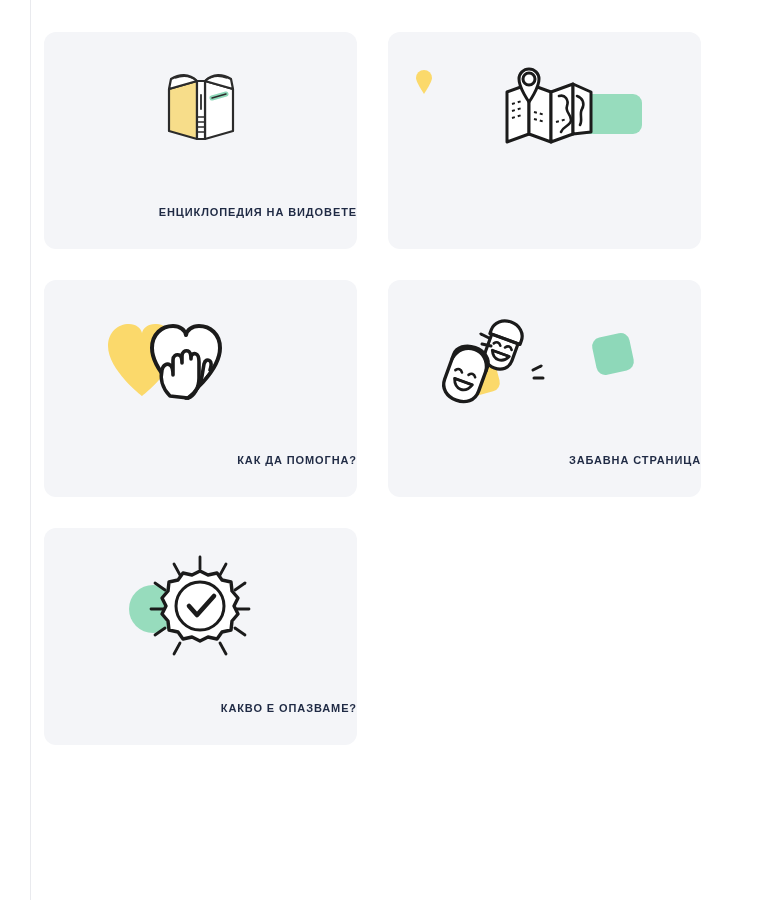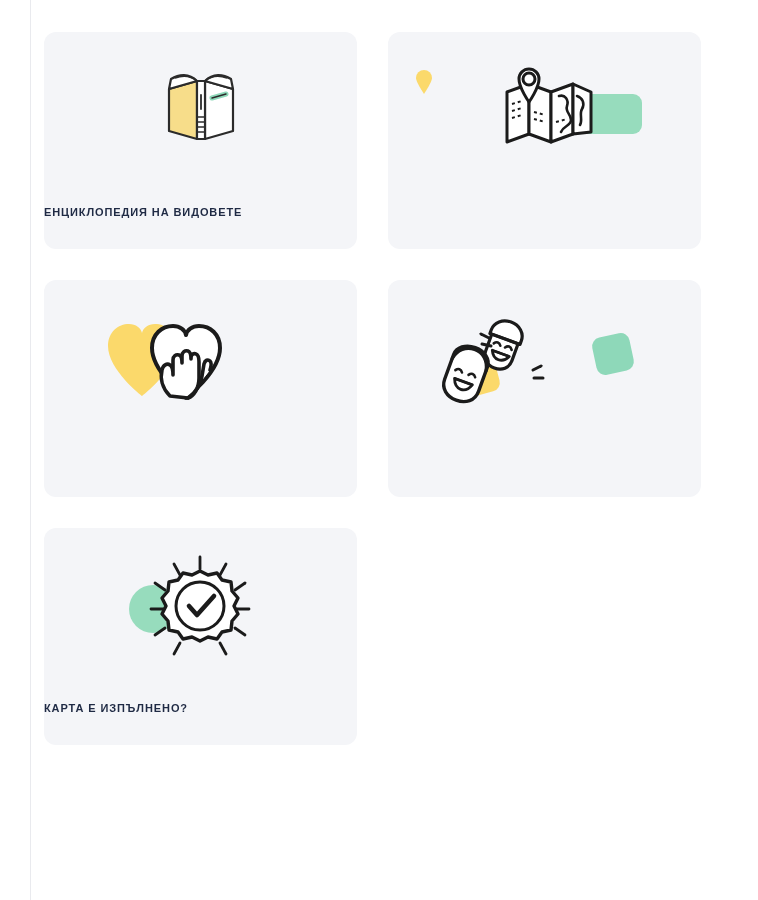--- a/index.html
+++ b/index.html
@@ -55,21 +55,21 @@
     top: 0;
     width: 100%;
     height: 160px;
   }
 
   .card-label {
     position: absolute;
     left: 0;
     right: 0;
     bottom: 30px;
-    text-align: left;
+    text-align: right;
     font-size: 11px;
     font-weight: bold;
     letter-spacing: 0.9px;
     color: #1f2a44;
     line-height: 1.2;
   }
 
   
   .blob { position: absolute; }
   .blob-circle{ border-radius: 50%; }
@@ -189,20 +189,21 @@
 
               <path d="M66 88 C58 80 56 70 58 62 C59 57 63 55 66 57 C69 59 69 64 69 67
                        L69 52 C69 48 72 46 75 47 C78 48 78 52 78 55
                        L78 48 C78 44 81 42 84 43 C87 44 87 48 87 51
                        L87 50 C87 46 90 45 92 46 C95 47 95 51 95 54 L95 70
                        C95 80 90 88 84 90 Z" fill="#ffffff" stroke="#1b1b1b" stroke-width="3.6" stroke-linejoin="round" stroke-linecap="round"></path>
               <path d="M84 90 C92 84 97 76 98 68 L100 56 C101 52 104 51 106 53 C108 55 107 59 106 62" fill="#ffffff" stroke="#1b1b1b" stroke-width="3.6" stroke-linejoin="round" stroke-linecap="round"></path>
             </svg>
           </div>
         </div>
+        <div class="card-label">КАК ДА ПОМОГНА?</div>
       </div>
 
       <div class="card">
         <div class="card-art">
           <div class="blob blob-square fun-yellow-sq"></div>
           <div class="blob blob-square fun-green-sq"></div>
           <div class="art-faces">
             <svg width="150" height="110" viewBox="0 0 150 110">
               <g transform="translate(45,5) rotate(20)">
 
@@ -230,20 +231,21 @@
                 <path d="M19 36 L38 36" stroke="#1b1b1b" stroke-width="2.4"></path>
               </g>
 
               <line x1="48" y1="28" x2="40" y2="24" stroke="#1b1b1b" stroke-width="3" stroke-linecap="round"></line>
               <line x1="50" y1="36" x2="41" y2="34" stroke="#1b1b1b" stroke-width="3" stroke-linecap="round"></line>
               <line x1="92" y1="60" x2="100" y2="56" stroke="#1b1b1b" stroke-width="3" stroke-linecap="round"></line>
               <line x1="93" y1="68" x2="102" y2="68" stroke="#1b1b1b" stroke-width="3" stroke-linecap="round"></line>
             </svg>
           </div>
         </div>
+        <div class="card-label">ЗАБАВНА СТРАНИЦА</div>
       </div>
 
       <div class="card">
         <div class="card-art">
           <div class="blob blob-circle done-green-dot"></div>
           <div class="art-badge">
             <svg width="132" height="116" viewBox="0 0 132 116">
 
               <g stroke="#1b1b1b" stroke-width="2.8" stroke-linecap="round">
                 <line x1="66" y1="6" x2="66" y2="18"></line>
@@ -262,18 +264,18 @@
               <path d="M66 20
                        L74 24 L83 22 L88 29 L97 31 L98 40 L104 47 L100 55 L104 63 L98 70 L97 79 L88 81 L83 88 L74 86 L66 90
                        L58 86 L49 88 L44 81 L35 79 L34 70 L28 63 L32 55 L28 47 L34 40 L35 31 L44 29 L49 22 L58 24 Z" fill="#ffffff" stroke="#1b1b1b" stroke-width="3.4" stroke-linejoin="round"></path>
 
               <circle cx="66" cy="55" r="24" fill="#ffffff" stroke="#1b1b1b" stroke-width="3"></circle>
 
               <path d="M55 55 L63 64 L80 45" fill="none" stroke="#1b1b1b" stroke-width="4.6" stroke-linecap="round" stroke-linejoin="round"></path>
             </svg>
           </div>
         </div>
-        <div class="card-label">КАРТА Е ИЗПЪЛНЕНО?</div>
+        <div class="card-label">КАКВО Е ОПАЗВАМЕ?</div>
       </div>
 
     </div>
   </div>
 </div>
 
 </body></html>

